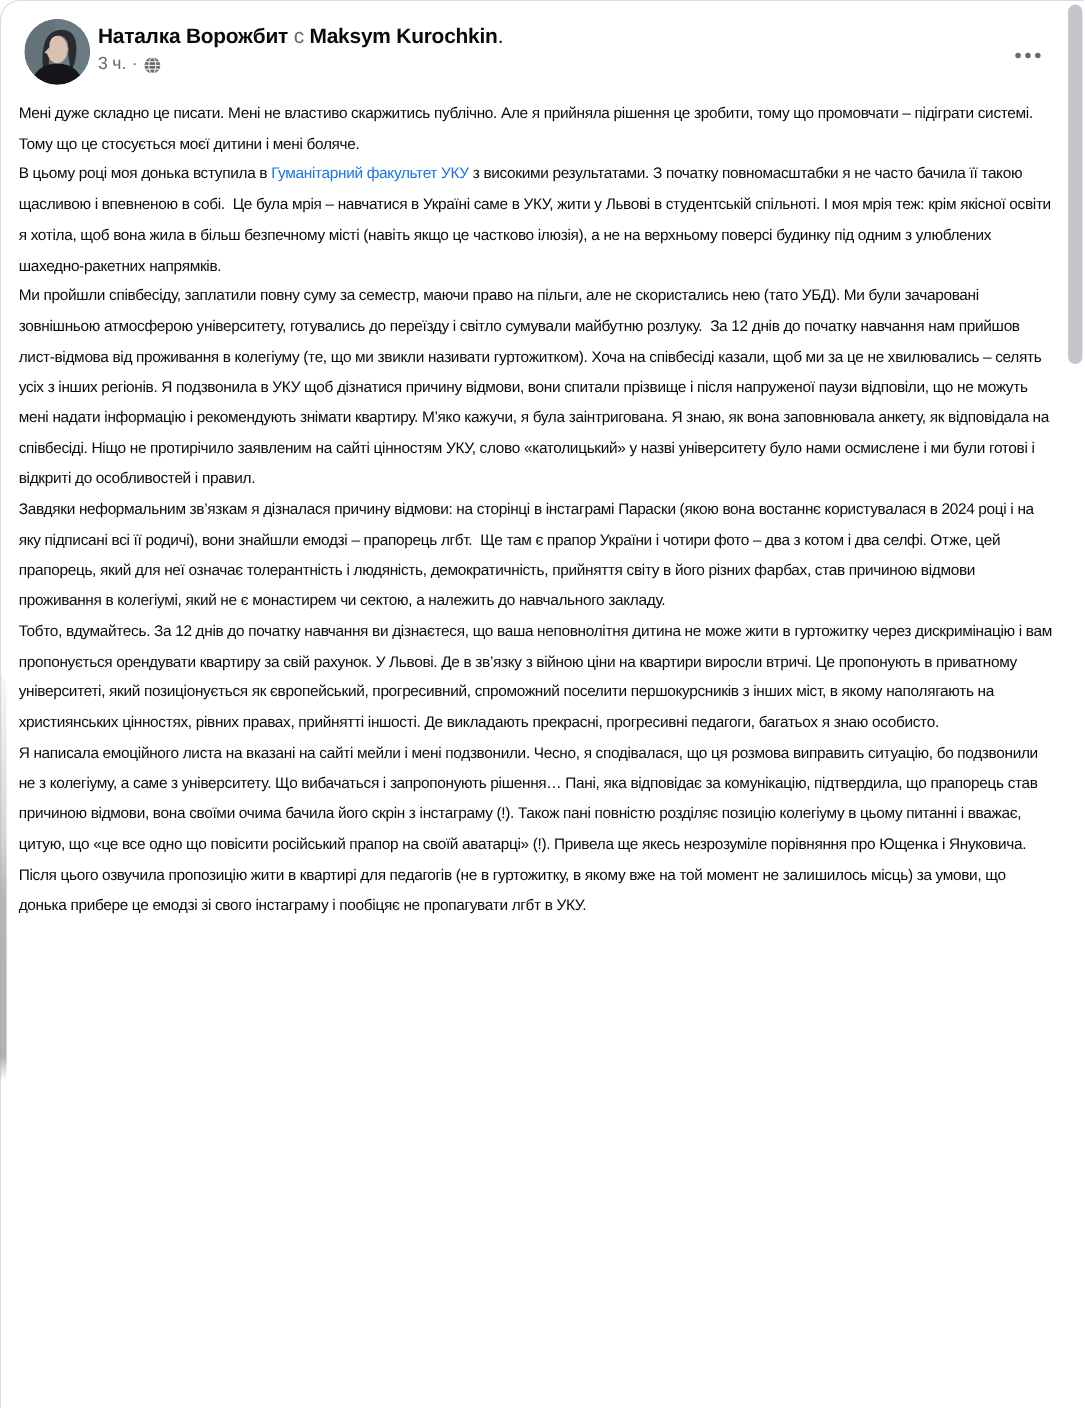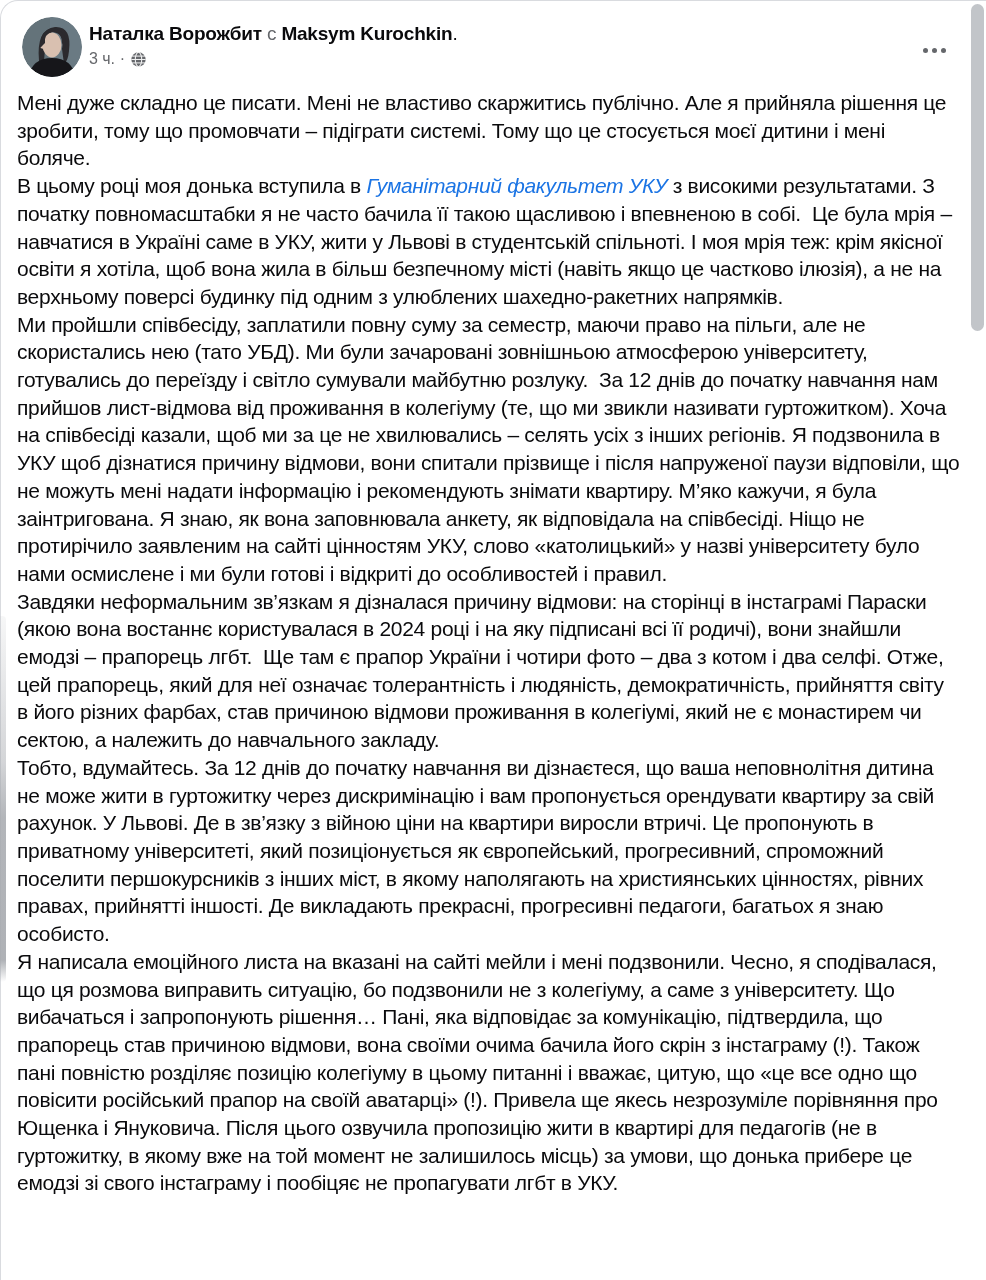--- a/index.html
+++ b/index.html
@@ -40,25 +40,25 @@
   .globe{display:inline-flex;width:17px;height:17px;}
   .globe svg{width:17px;height:17px;display:block;}
   .menu{
     position:absolute;right:8px;top:18px;width:40px;height:30px;
     display:flex;align-items:center;justify-content:center;gap:4px;cursor:pointer;
   }
   .menu i{width:5px;height:5px;border-radius:50%;background:var(--muted,#65676b);display:block;}
   
   .body{
     position:absolute;left:16px;right:26px;top:88px;
-    font-size:21px;line-height:27.7px;letter-spacing:-0.3px;
+    font-size:14px;line-height:27.7px;letter-spacing:-0.3px;
     color:var(--text,#0a0a0c);
   }
   .para{white-space:pre-wrap;margin:0;}
-  .link{color:var(--link,#1b74e4);cursor:pointer;font-style:italic;}
+  .link{color:var(--link,#1b74e4);cursor:pointer;}
   
   .scrollbar-right{
     position:absolute;top:4px;right:2px;width:13px;height:327px;
     border-radius:7px;background:var(--scrollbar,#c2c5c9);cursor:grab;
   }
   .left-strip{
     position:absolute;left:0;top:616px;width:6px;height:366px;
     border-radius:0 4px 4px 0;
     background:linear-gradient(to bottom,
       rgba(185,188,192,0.12),

